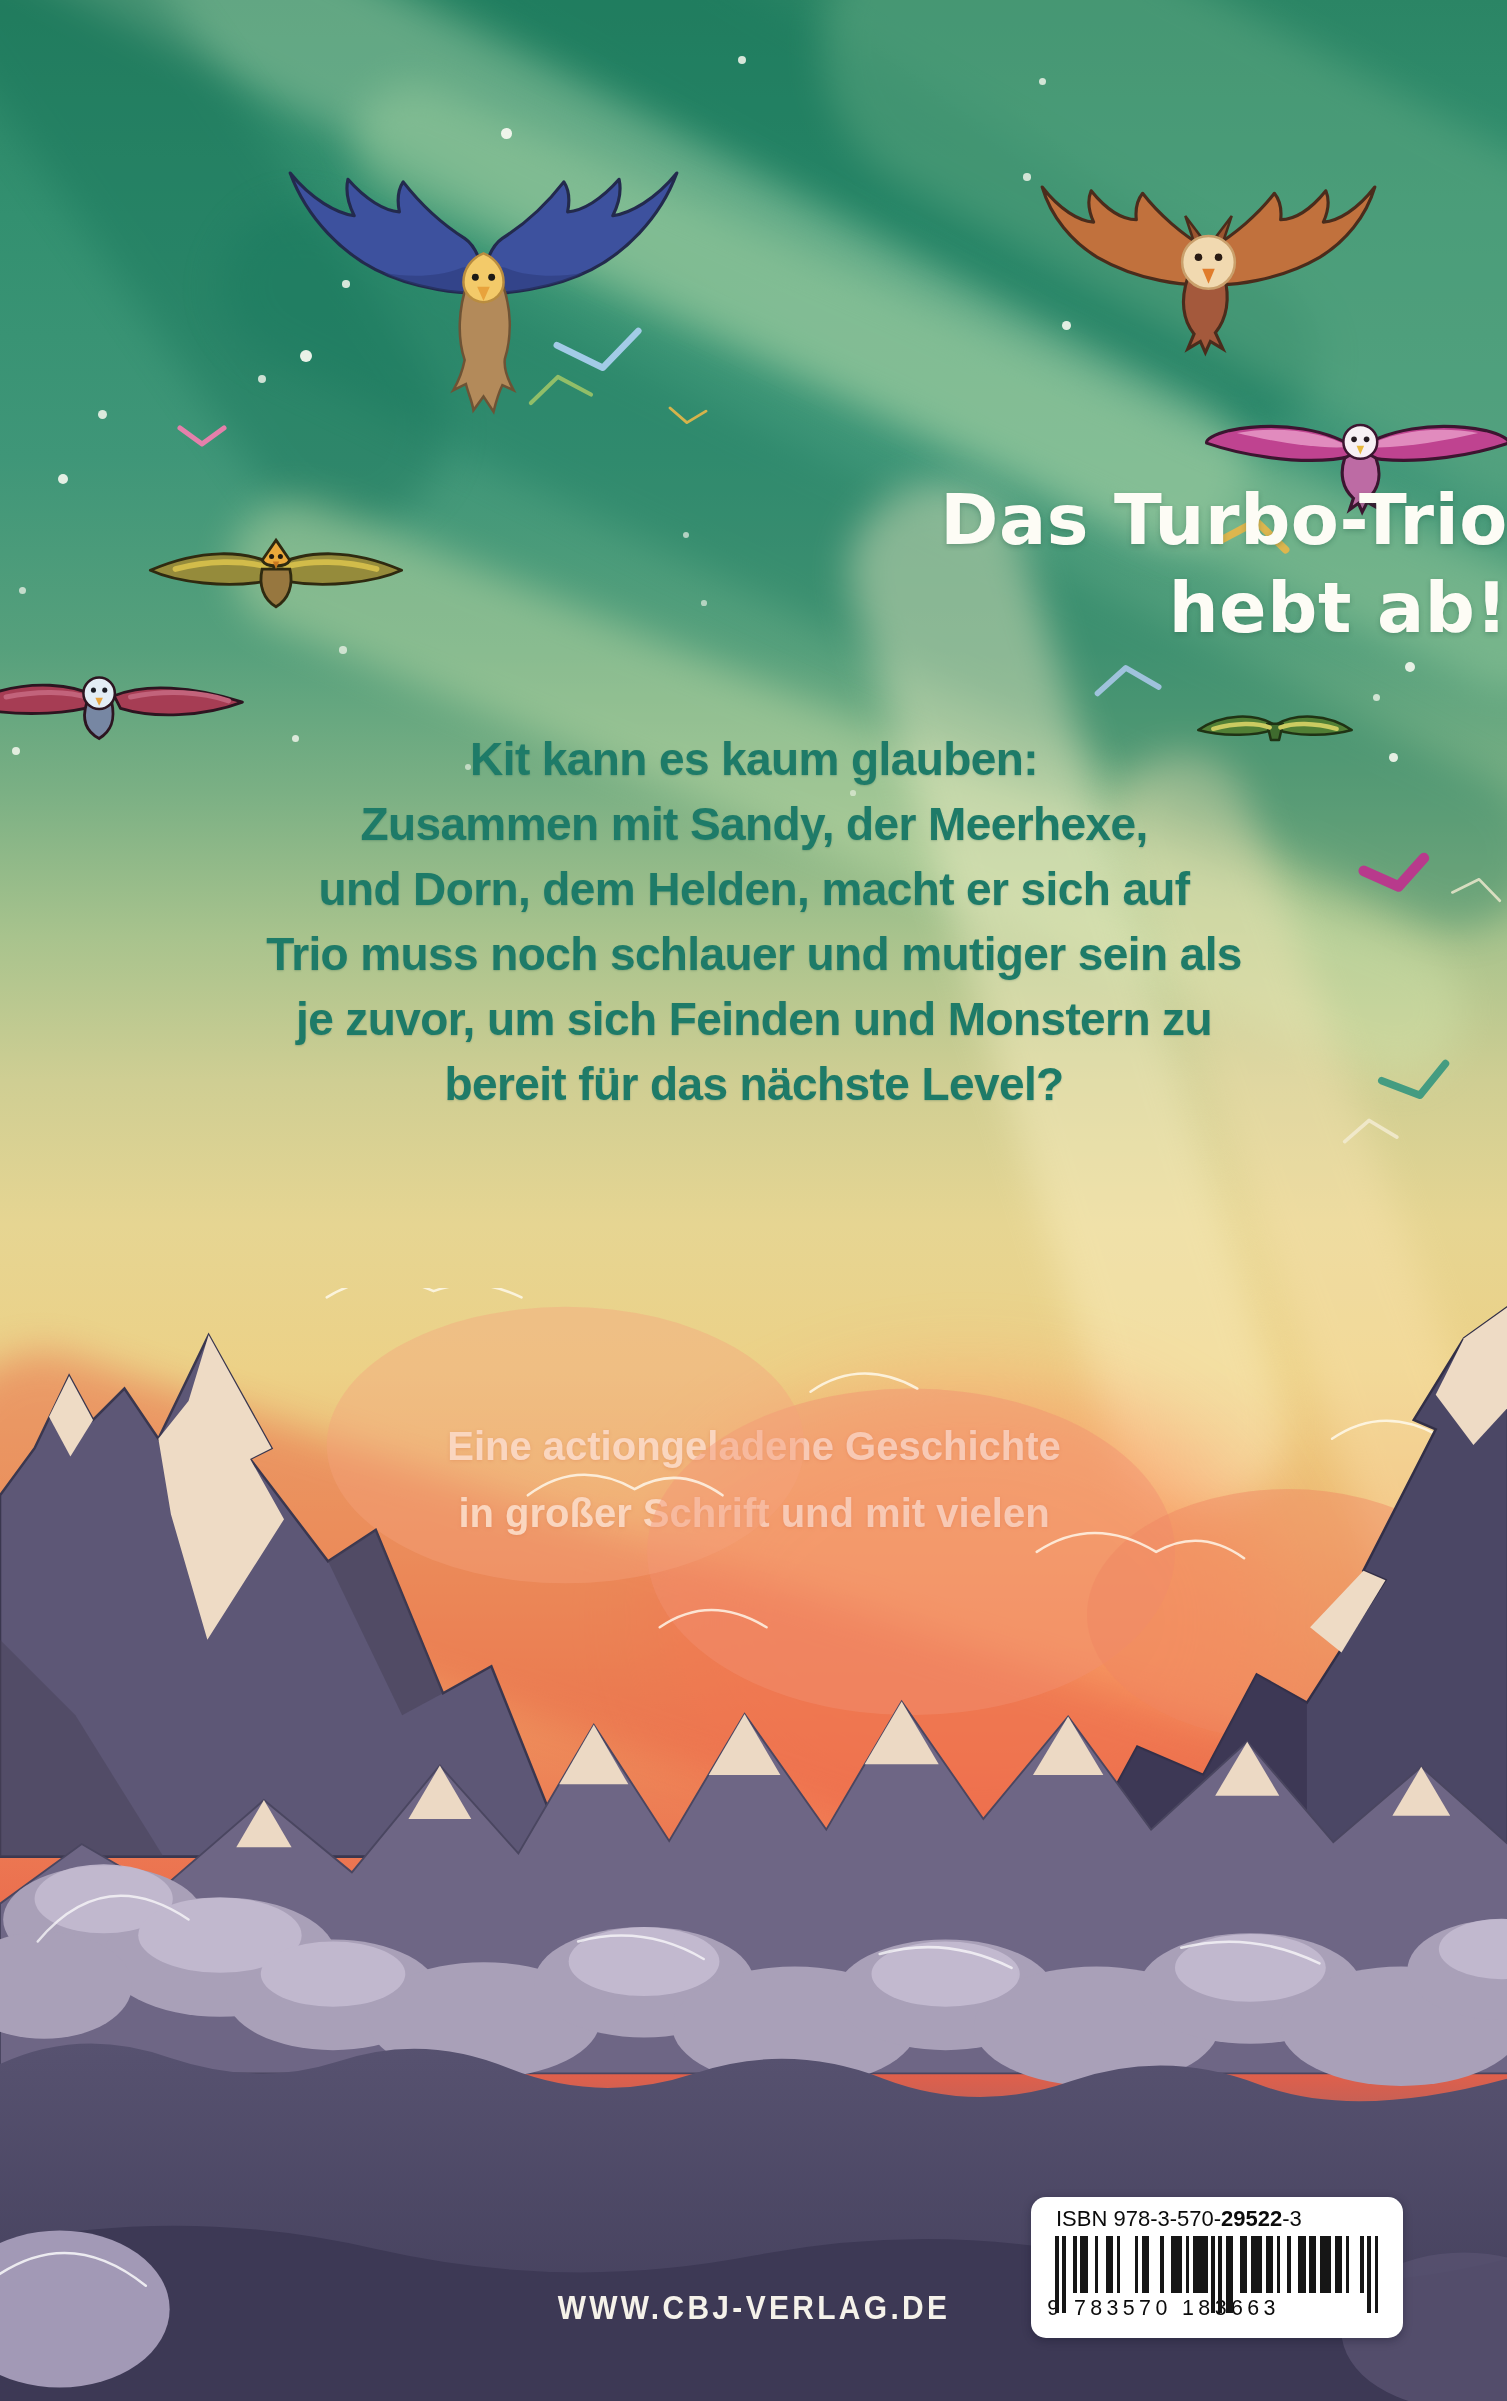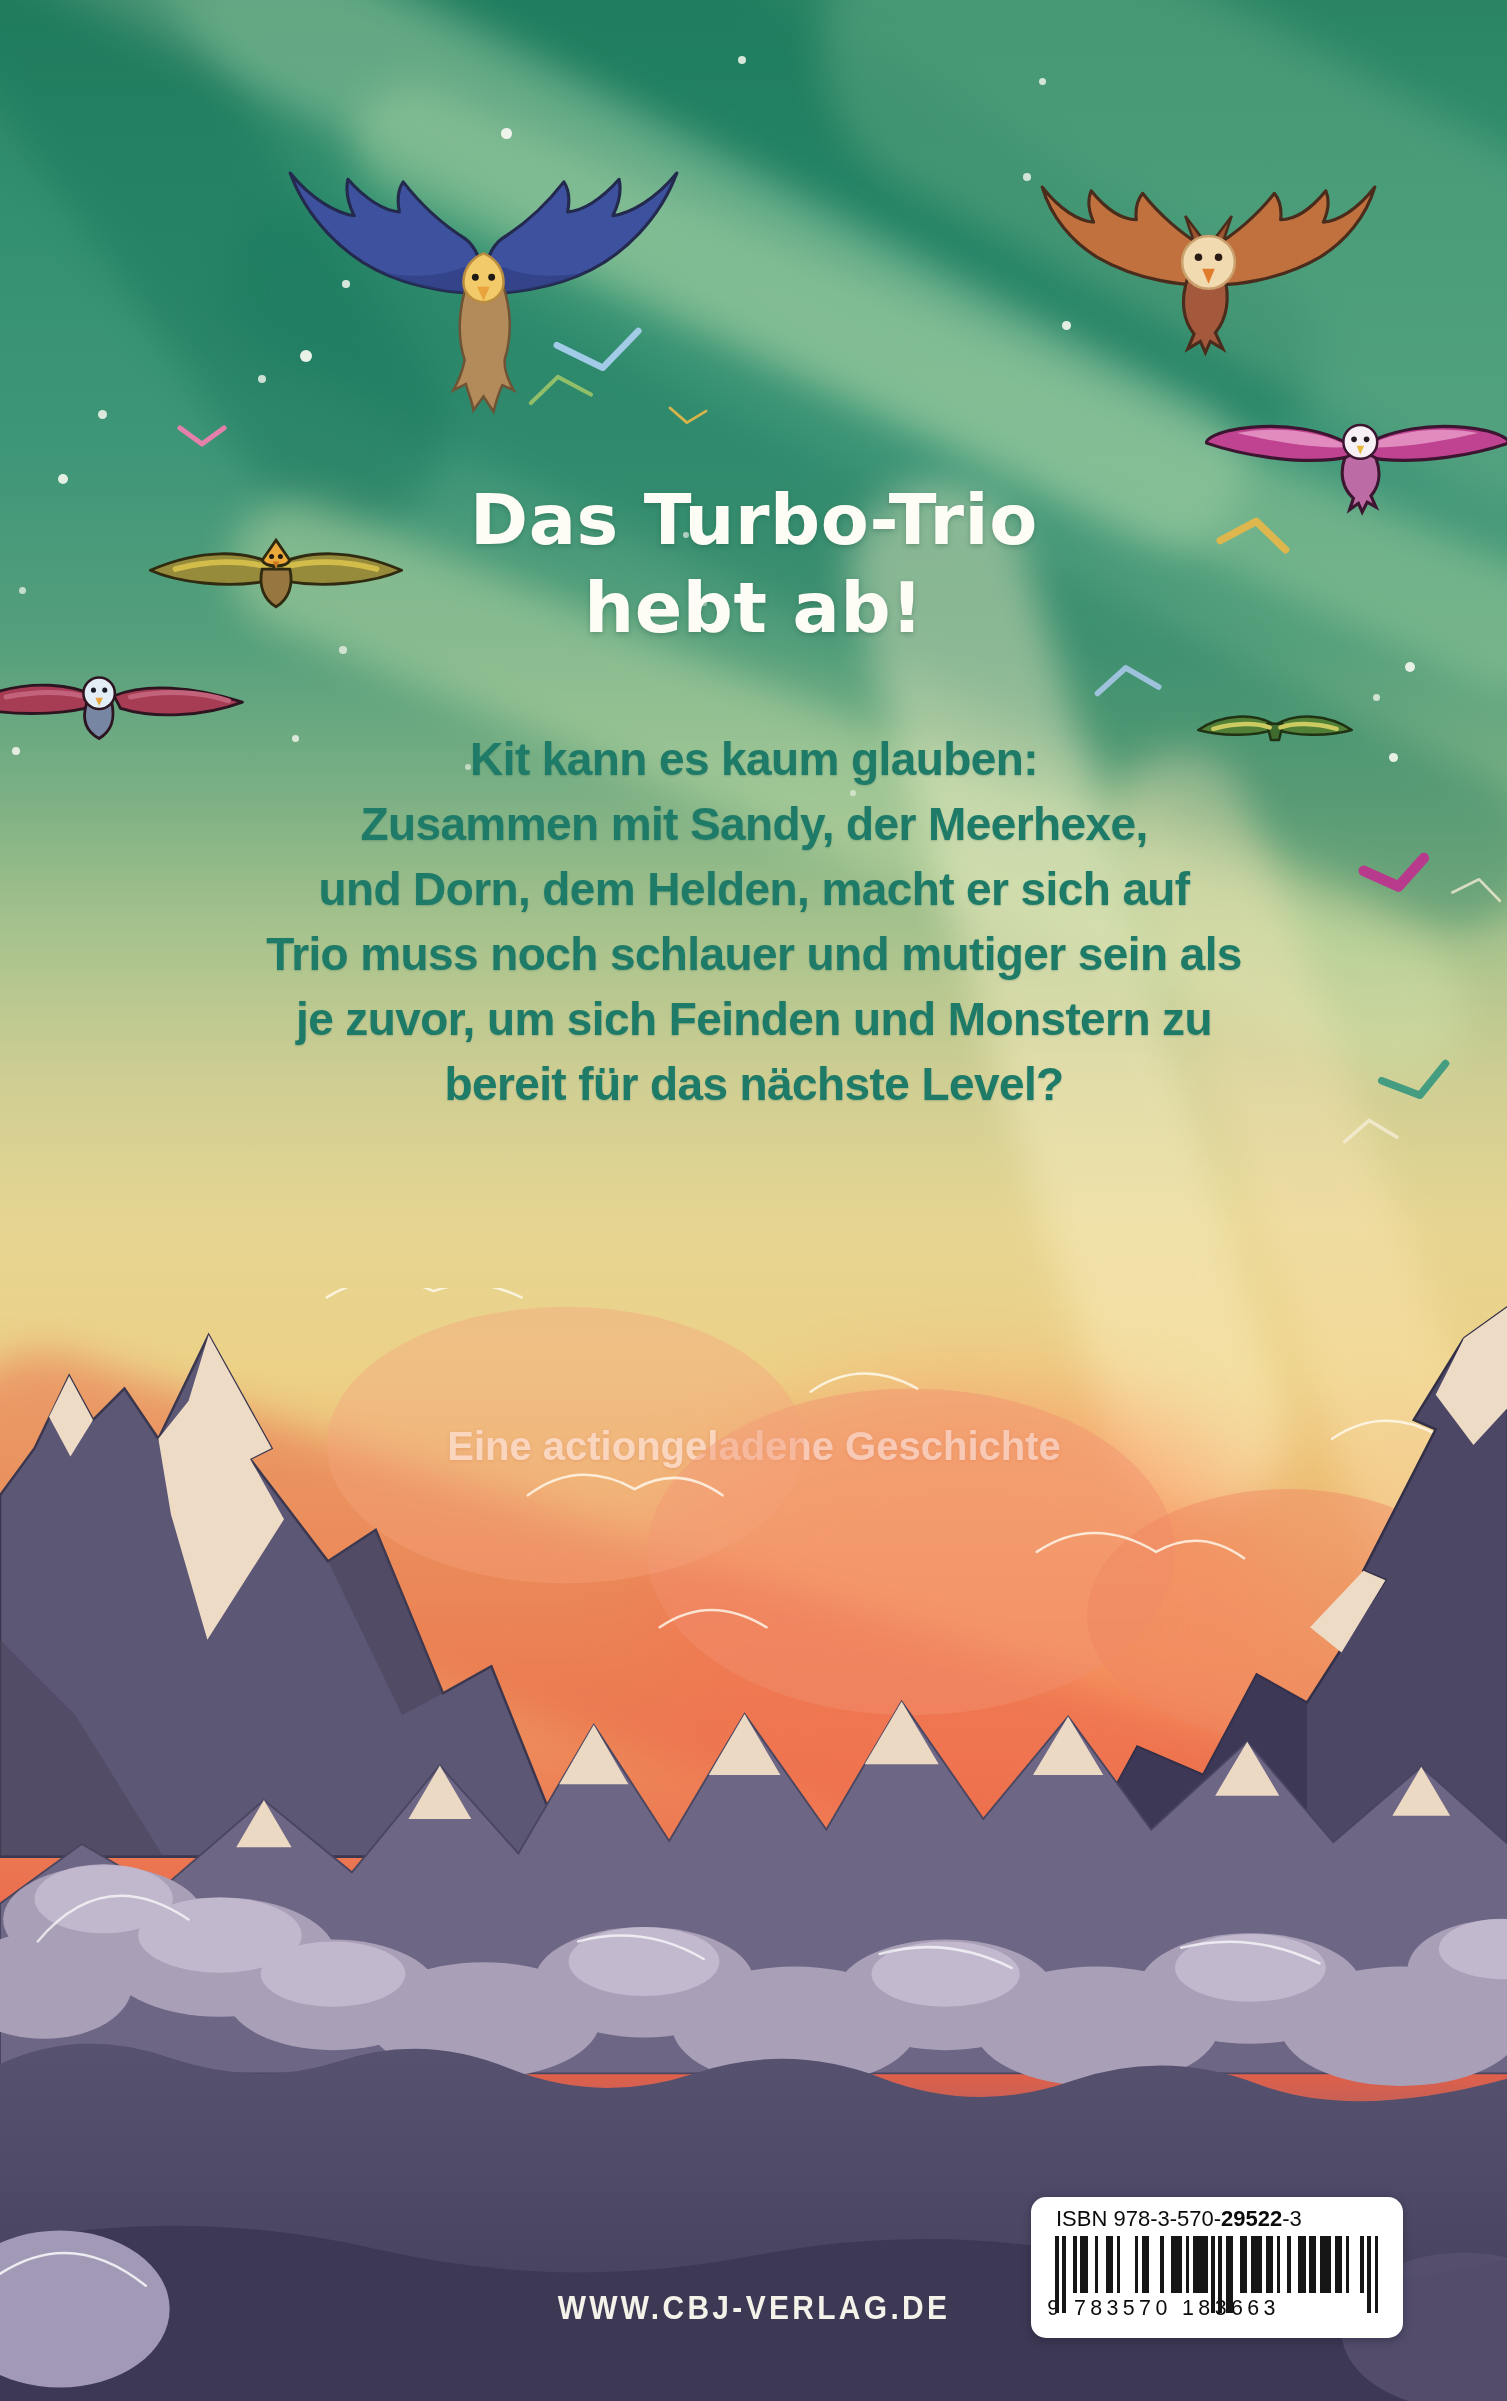--- a/index.html
+++ b/index.html
@@ -26,21 +26,21 @@
   .s11{width:942px;height:314px;left:785px;top:38px;background:#6fb289;opacity:.40;transform:rotate(28deg);}
 
   .star{position:absolute;background:#f6f8ef;border-radius:50%;}
   .chev{position:absolute;overflow:visible;}
 
   .owl{position:absolute;}
   .owl svg{overflow:visible;display:block;}
 
   .mountains{position:absolute;left:0;top:1288px;width:1508px;height:1114px;}
 
-  .title{position:absolute;left:0;right:0;top:476px;text-align:center;
+  .title{position:absolute;left:0;right:0;top:476px;text-align:right;
     font-family:"DejaVu Sans",sans-serif;font-weight:bold;
     font-size:70px;line-height:88px;letter-spacing:0.6px;
     text-shadow:0 1.9px 5px rgba(25,80,60,.30);}
   .blurb{position:absolute;left:0;right:0;top:720px;text-align:center;
     font-weight:bold;font-size:46px;line-height:65px;letter-spacing:-0.6px;
     text-shadow:0 1.3px 1.9px rgba(15,70,55,.22);}
   .highlight{position:absolute;left:0;right:0;top:1413px;text-align:center;
     font-weight:bold;font-size:40px;line-height:67px;
     text-shadow:0 1.3px 3.8px rgba(200,90,40,.35);}
   .website{position:absolute;left:0;right:0;top:2288px;text-align:center;
@@ -233,20 +233,21 @@
     <div>Kit kann es kaum glauben:</div>
     <div>Zusammen mit Sandy, der Meerhexe,</div>
     <div>und Dorn, dem Helden, macht er sich auf</div>
     <div>Trio muss noch schlauer und mutiger sein als</div>
     <div>je zuvor, um sich Feinden und Monstern zu</div>
     <div>bereit für das nächste Level?</div>
   </div>
 
   <div class="highlight" style="color: rgb(253, 248, 236);">
     <div>Eine actiongeladene Geschichte</div>
+    <div>in großer Schrift und mit vielen</div>
   </div>
 
   <svg class="mountains" viewBox="0 0 2400 1773">
     <defs>
       <linearGradient id="fogGrad" x1="0" y1="0" x2="0" y2="1">
         <stop offset="0" stop-color="#575270"></stop>
           <stop offset="1" stop-color="#403c58"></stop>
       </linearGradient>
     </defs>
 

